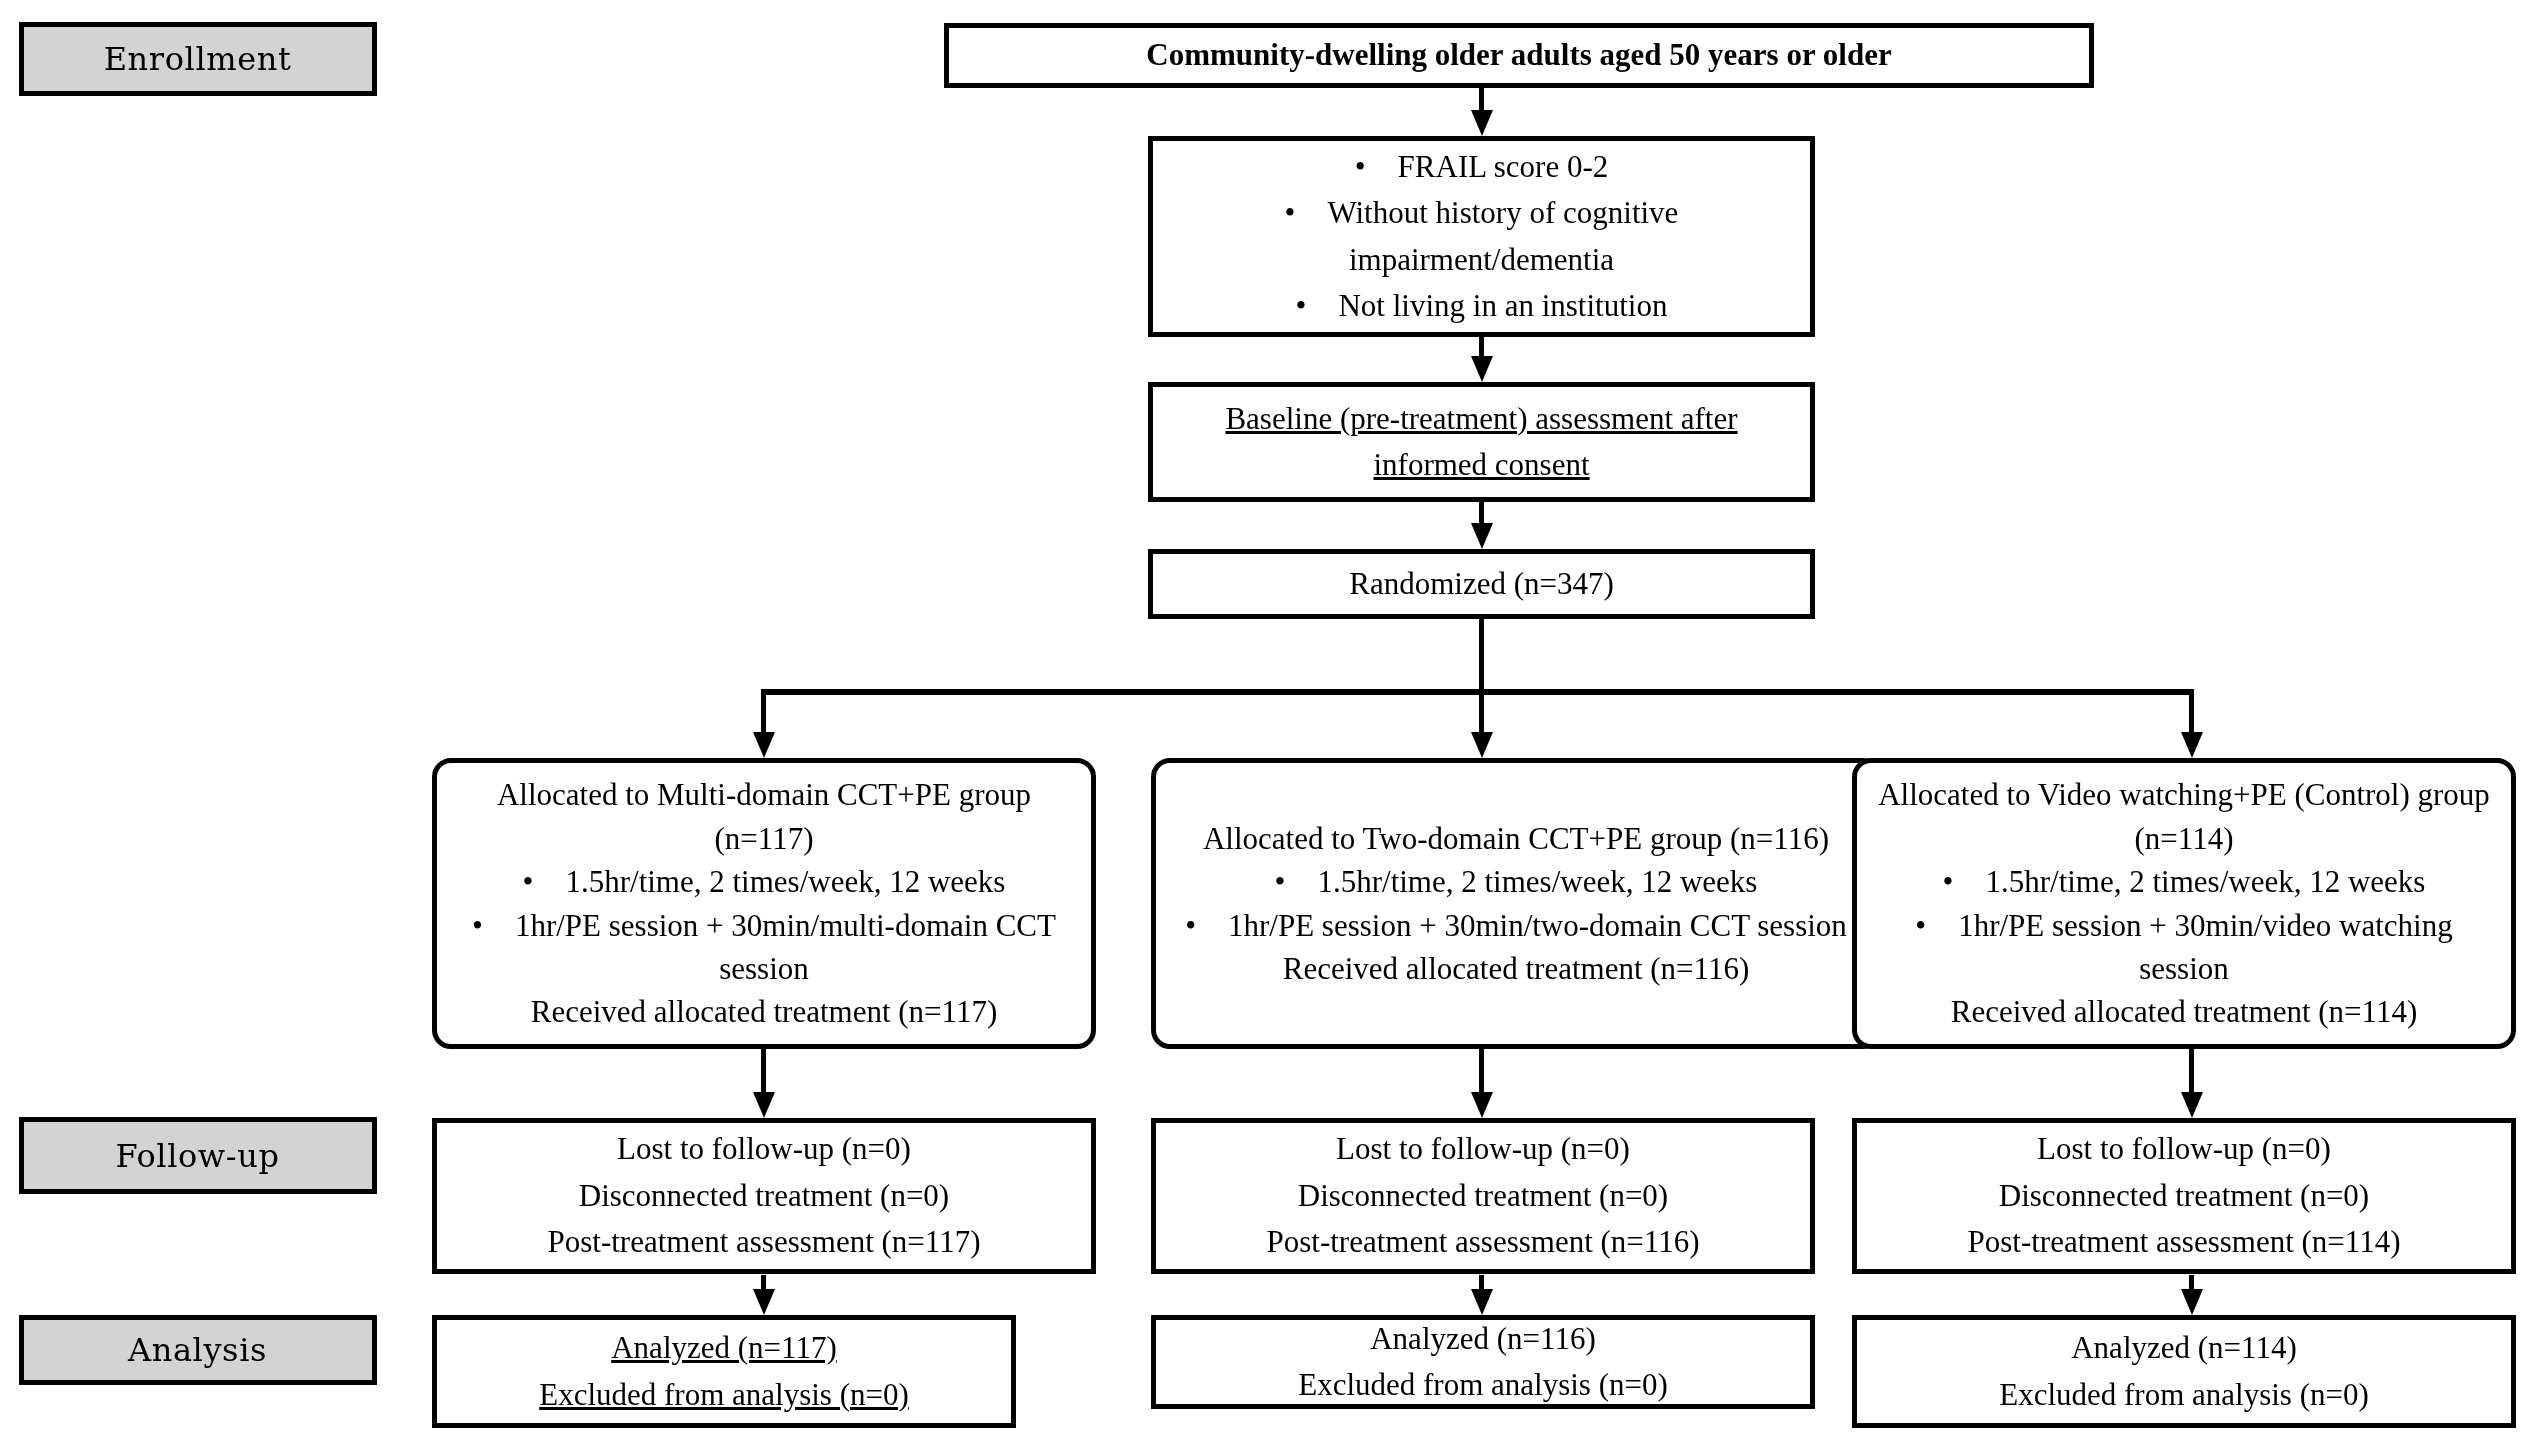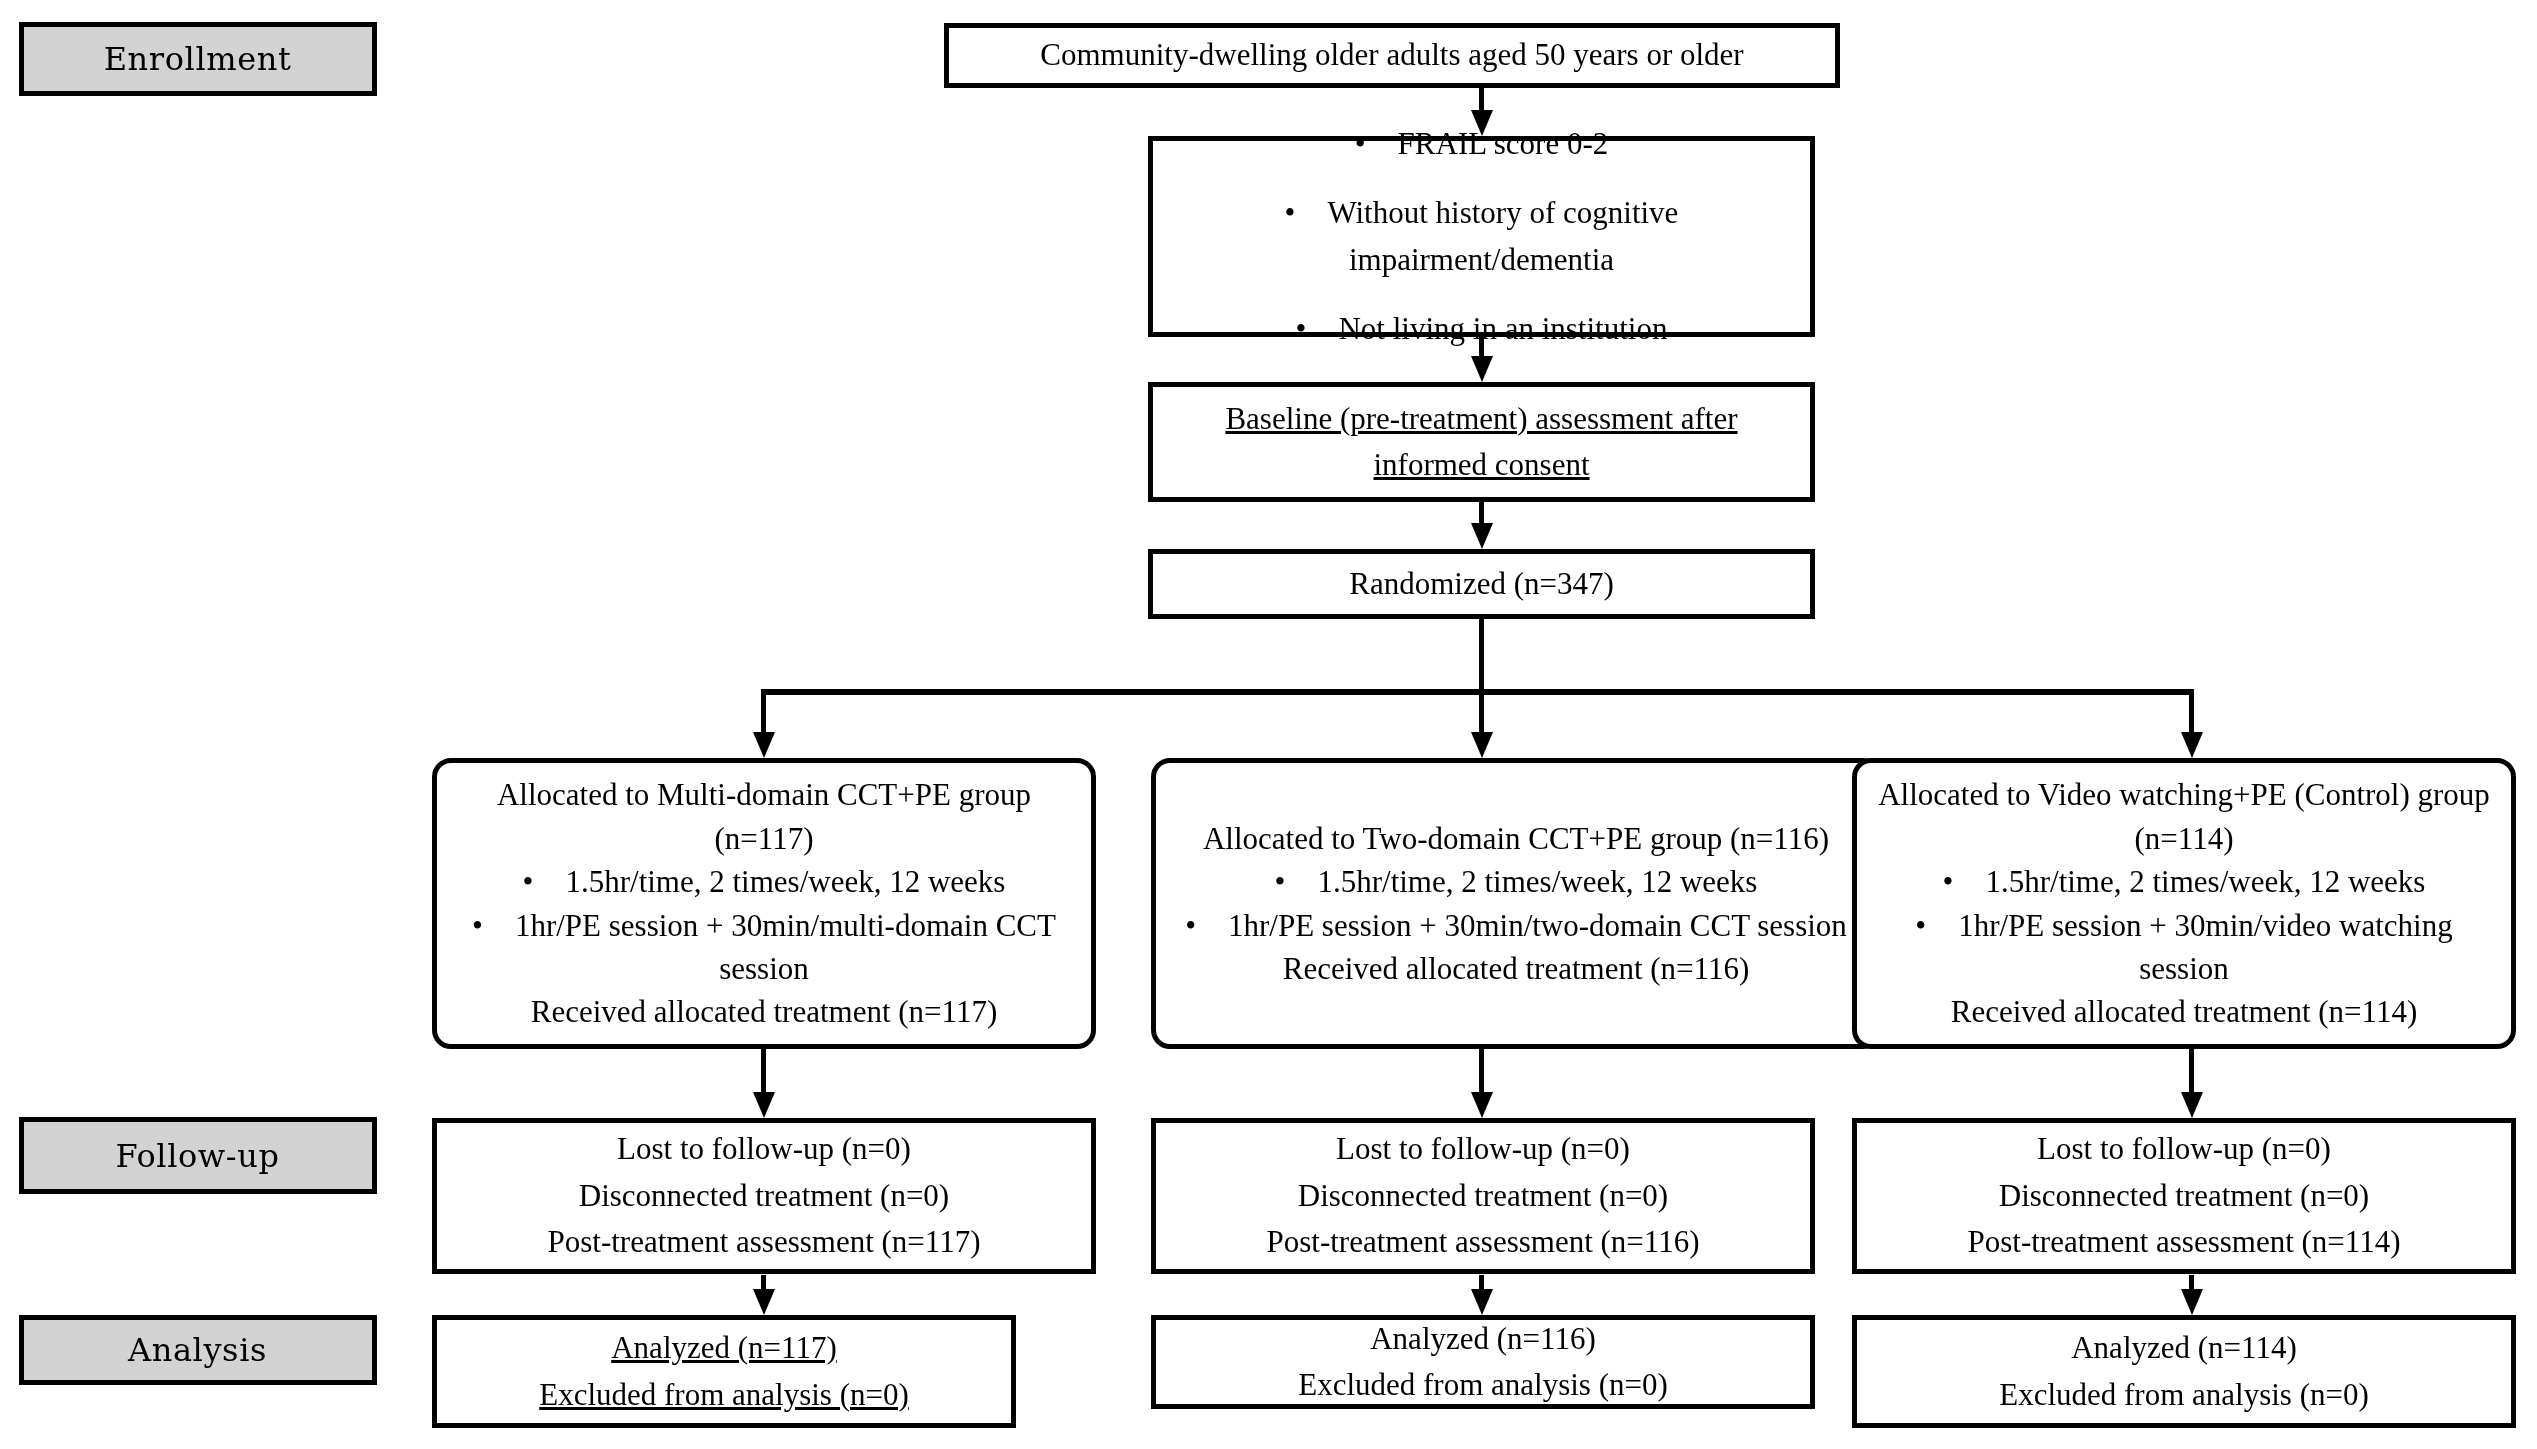--- a/index.html
+++ b/index.html
@@ -69,23 +69,23 @@
 </style>
 </head>
 <body>
 
 <div class="diagram">
 
   <div class="stage-label" style="left:18.5px; top:21.6px; width:358px; height:74px;">Enrollment</div>
   <div class="stage-label" style="left:18.5px; top:1117px; width:358px; height:77px;">Follow-up</div>
   <div class="stage-label" style="left:18.5px; top:1315px; width:358px; height:70px;">Analysis</div>
 
-  <div class="box" style="left:944px; top:23px; width:896px; height:65px;">Community-dwelling older adults aged 50 years or older</div>
+  <div class="box" style="left:944px; top:23px; width:1150px; height:65px;font-weight:bold;">Community-dwelling older adults aged 50 years or older</div>
 
-  <div class="box" style="left:1148px; top:136px; width:667px; height:201px;gap:23px;">
+  <div class="box" style="left:1148px; top:136px; width:667px; height:201px;">
     <span class="bline"><span class="blt">•</span><span>FRAIL score 0-2</span></span>
     <span class="bline"><span class="blt">•</span><span>Without history of cognitive impairment/dementia</span></span>
     <span class="bline"><span class="blt">•</span><span>Not living in an institution</span></span>
   </div>
 
   <div class="box" style="left:1148px; top:382px; width:667px; height:120px;text-decoration:underline;">Baseline (pre-treatment) assessment after informed consent</div>
 
   <div class="box" style="left:1148px; top:549px; width:667px; height:70px;">Randomized (n=347)</div>
 
   <div class="box alloc" style="left:432px; top:758px; width:664px; height:291px;">

